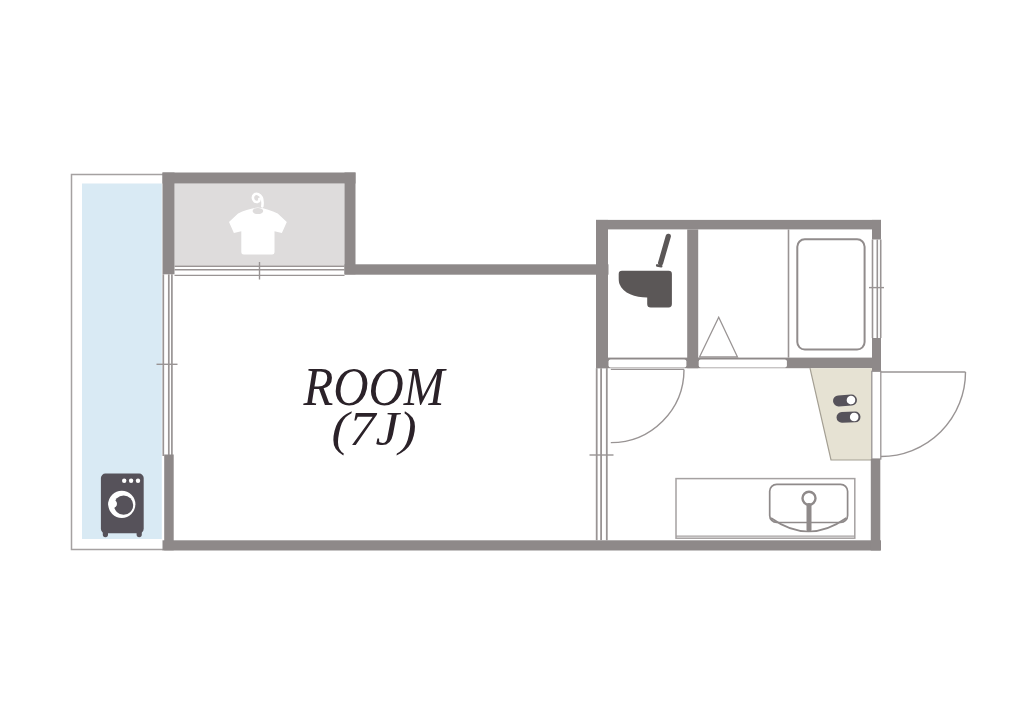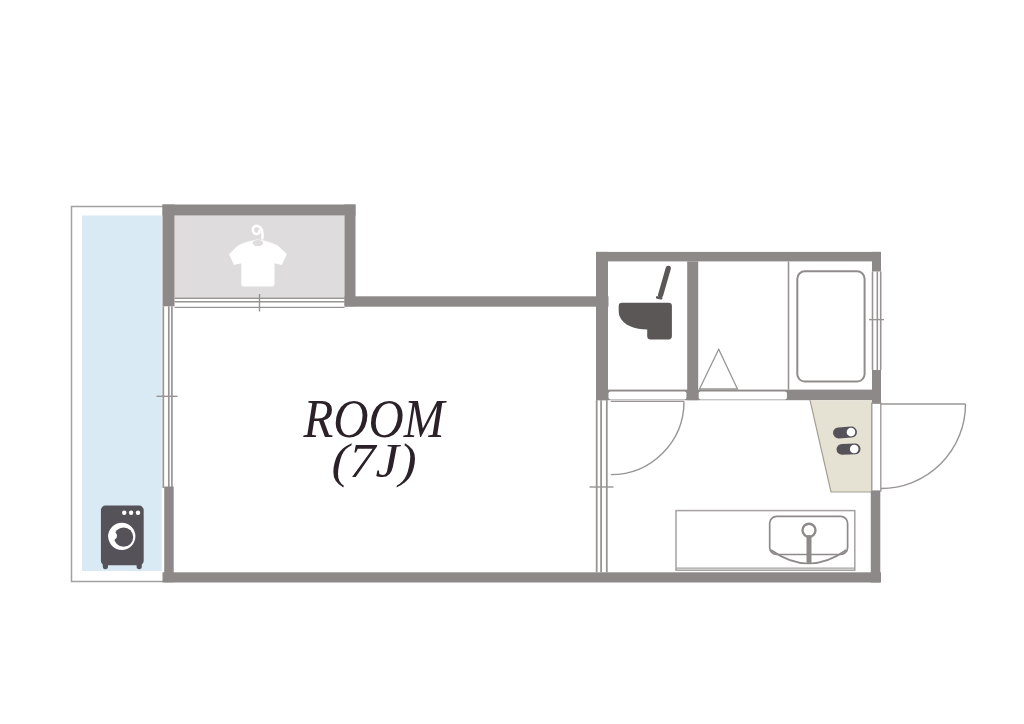--- a/index.html
+++ b/index.html
@@ -1,16 +1,16 @@
 <!DOCTYPE html>
 <html><head>
 <meta charset="utf-8">
 <style>
   html,body{margin:0;padding:0;background:#ffffff;}
-  .wrap{width:1024px;height:589px;position:relative;overflow:hidden;margin-top:32px;}
+  .wrap{width:1024px;height:589px;position:relative;overflow:hidden;}
   text{font-family:"Liberation Serif", serif;}
 </style>
 </head>
 <body>
 <div class="wrap">
 <svg width="1024" height="724" viewBox="0 0 1024 724" xmlns="http://www.w3.org/2000/svg">
 
   <rect x="0" y="0" width="1024" height="724" fill="#ffffff"></rect>
 
   <g>

